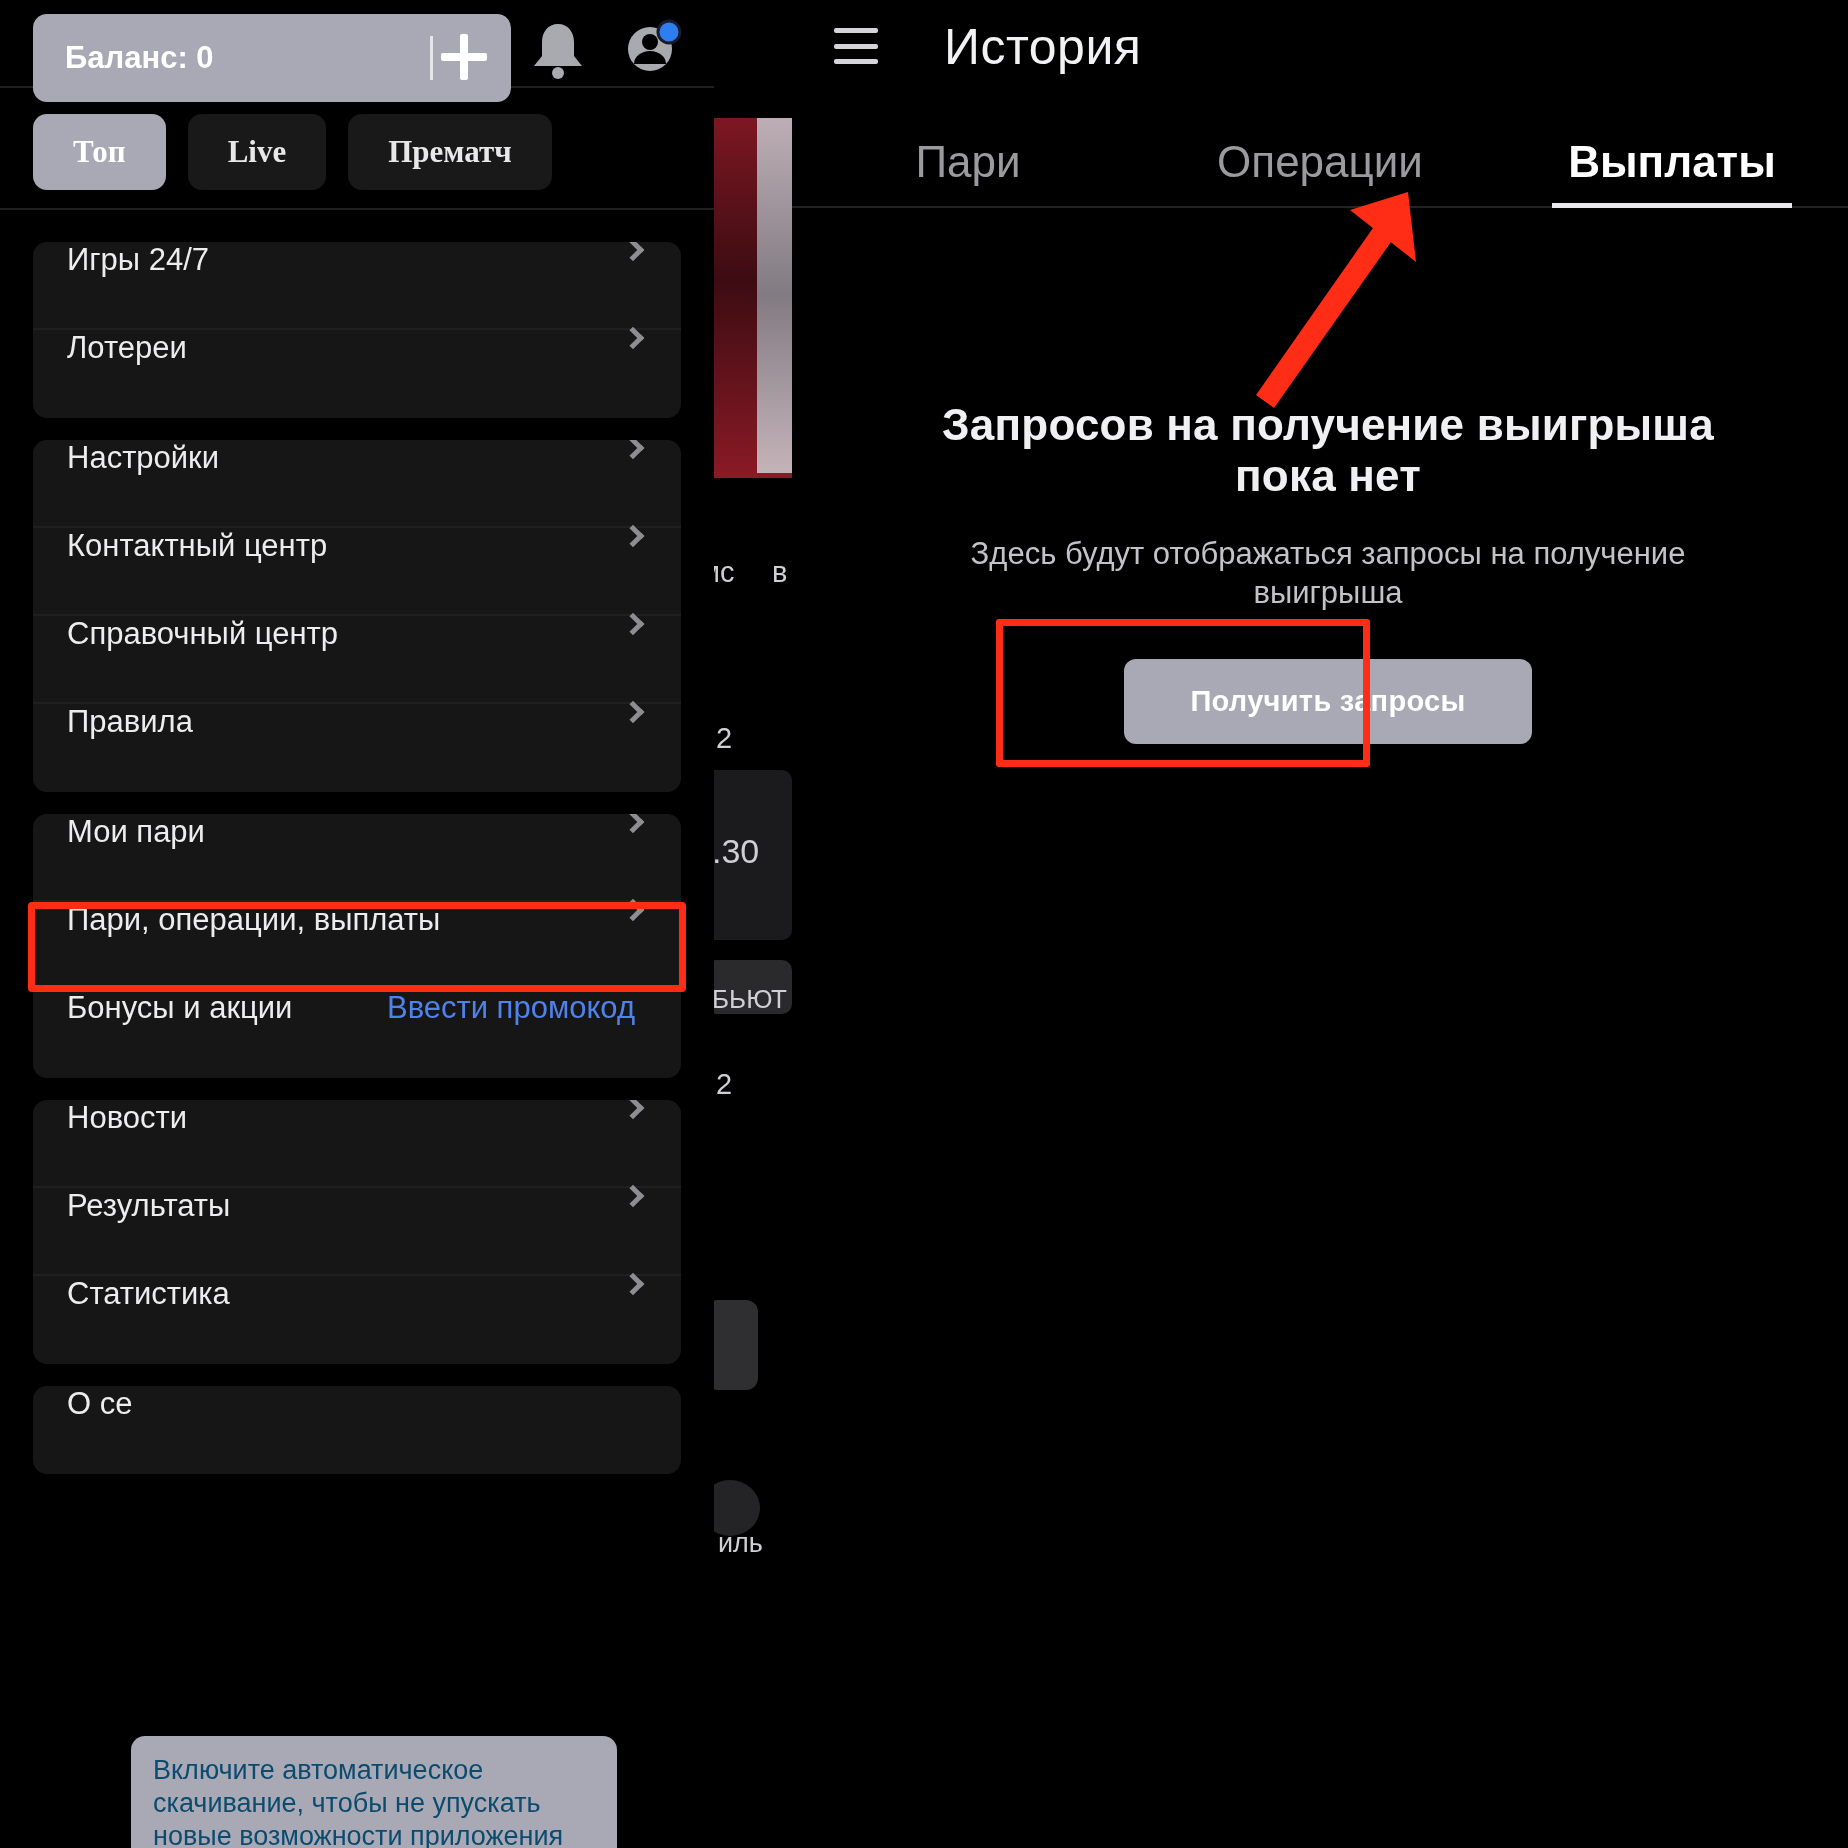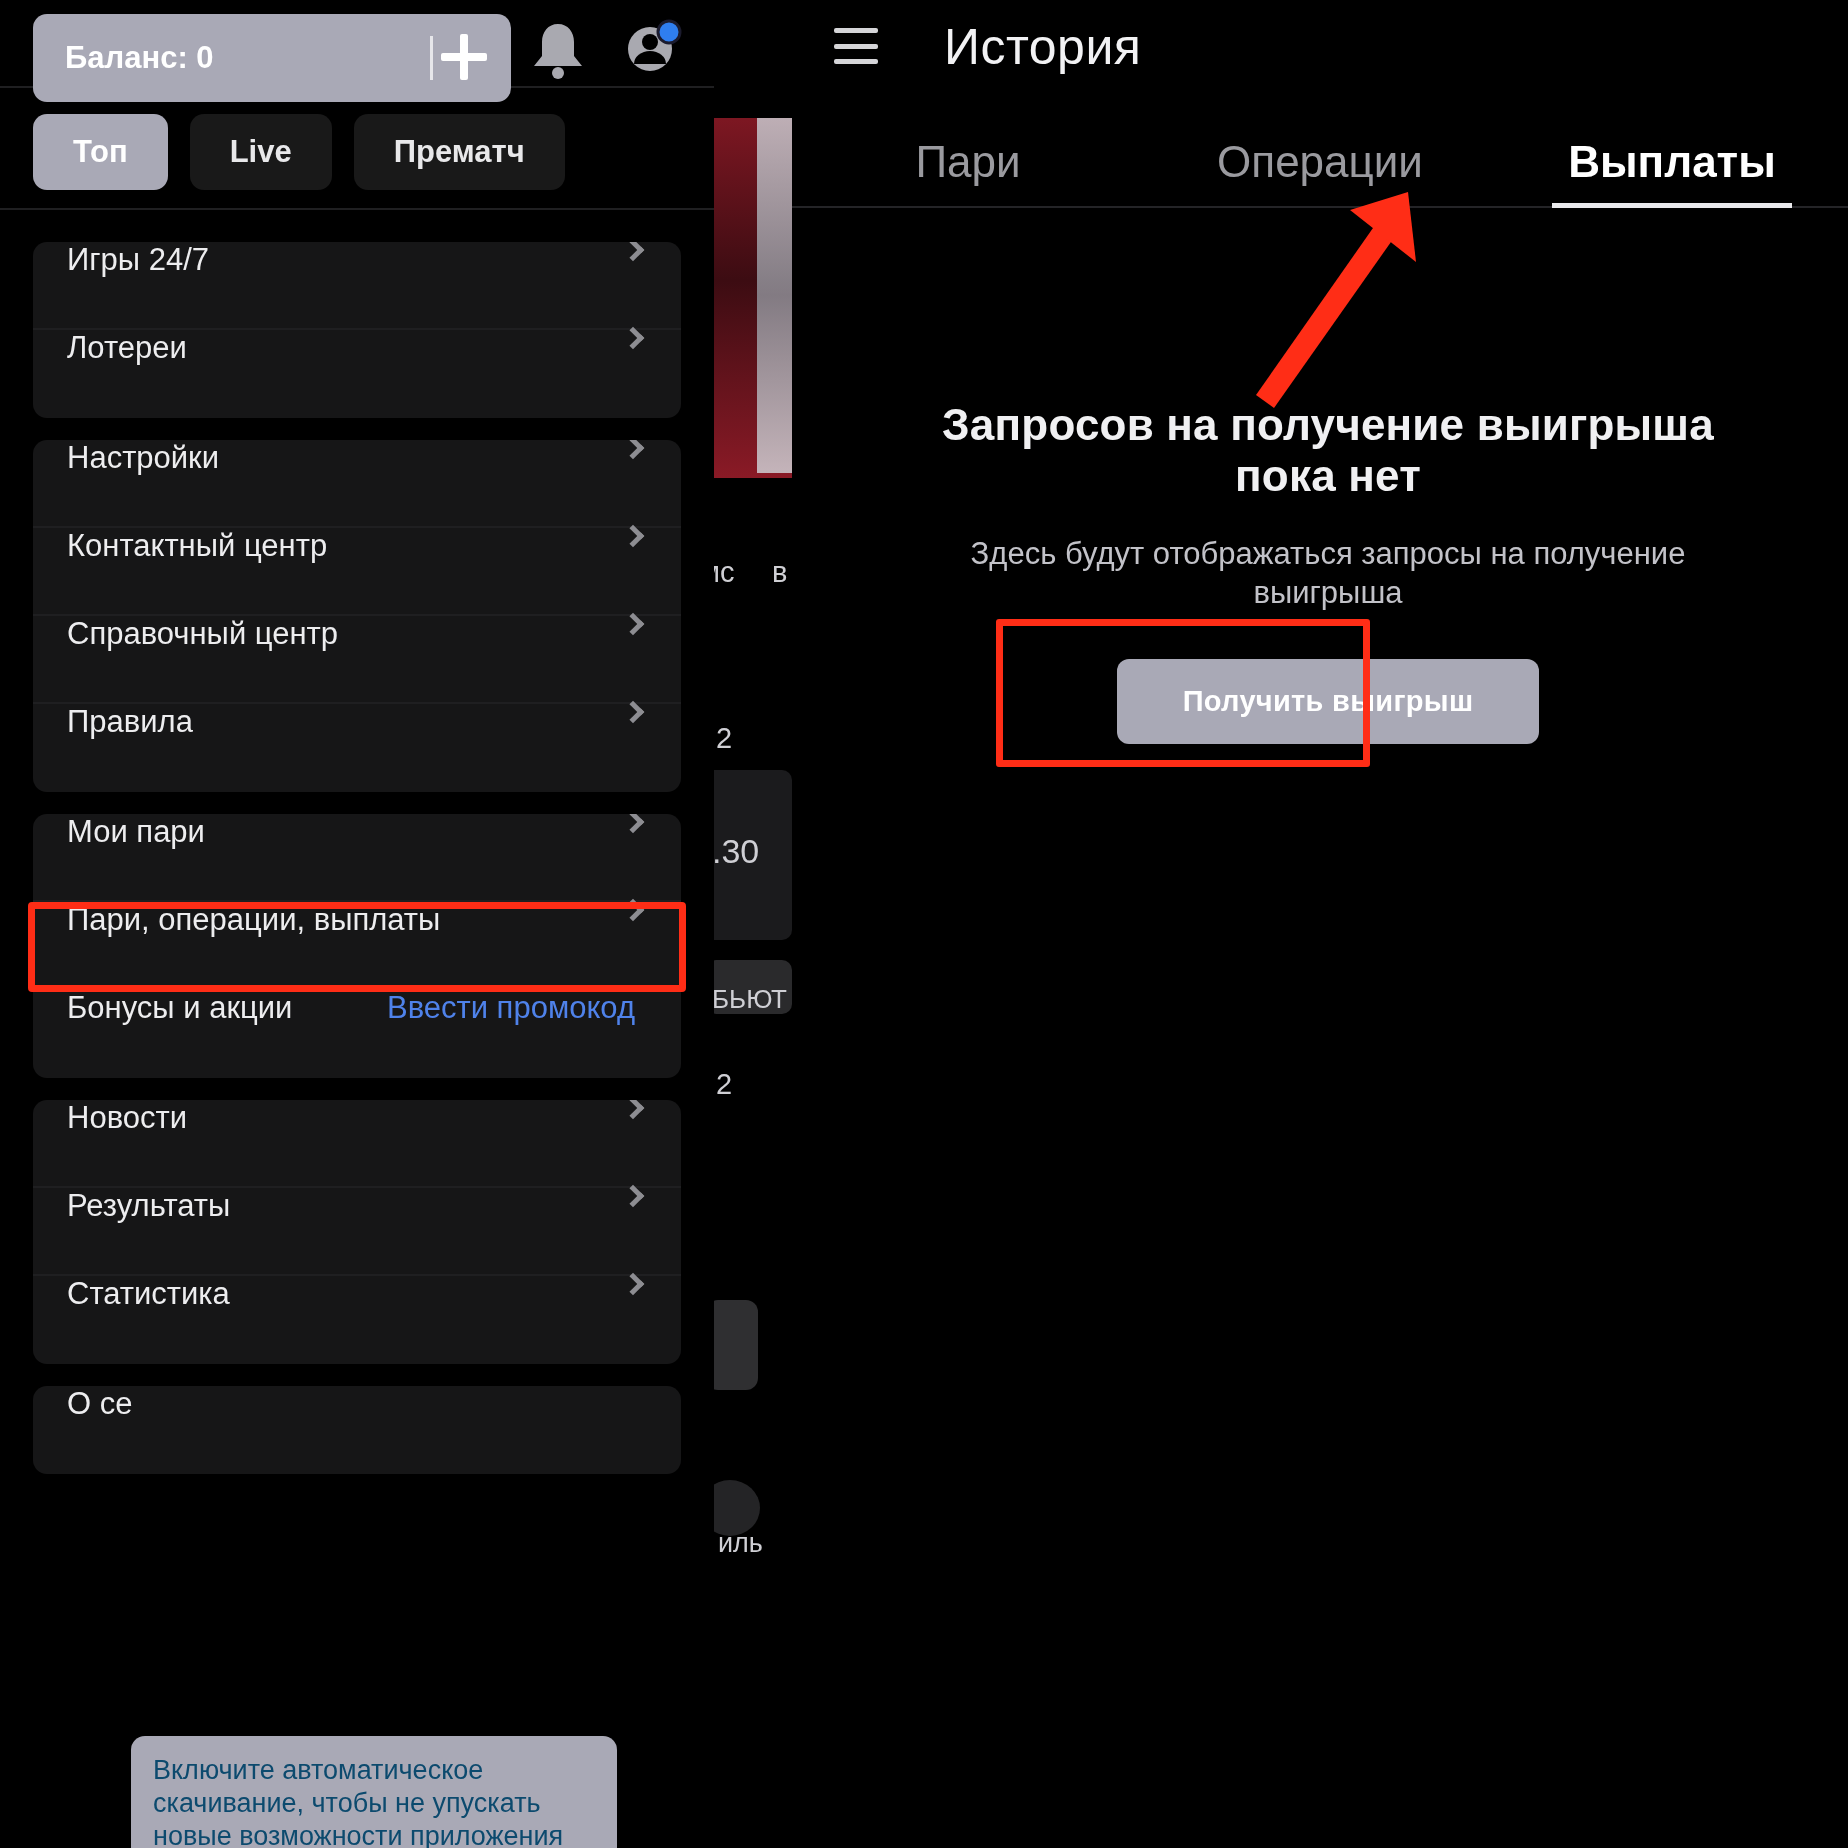--- a/index.html
+++ b/index.html
@@ -117,21 +117,21 @@
     content: ""; position: absolute; background: #ffffff; border-radius: 2px;
   }
   .balance-plus::before { left: 0; top: 19px; width: 46px; height: 8px; }
   .balance-plus::after { left: 19px; top: 0; width: 8px; height: 46px; }
 
   .hdr-icons { position: absolute; left: 528px; top: 16px; display: flex; gap: 34px; align-items: center; }
   .icn { width: 60px; height: 66px; position: relative; cursor: pointer; }
 
   .drawer-divider { height: 2px; background: #1f1f21; width: 100%; }
 
-  .seg-row { display: flex; gap: 22px; padding: 26px 33px 24px 33px; }
+  .seg-row { display: flex; gap: 22px; padding: 26px 33px 24px 33px; font-family: Liberation Serif, serif; }
   .seg {
     padding: 20px 40px; border-radius: 14px; background: #191919;
     color: #e8e8ea; font-size: 31px; font-weight: bold; cursor: pointer;
   }
   .seg.active { background: #a9a9b6; color: #ffffff; }
 
   .menu-scroll { position: absolute; left: 0; top: 242px; width: 714px; bottom: 0; }
   .menu-group {
     margin: 0 33px 22px 33px; background: #161617; border-radius: 14px; overflow: hidden;
   }
@@ -195,21 +195,21 @@
     <div class="rp-tabs">
       <div class="rp-tab">Пари</div>
       <div class="rp-tab">Операции</div>
       <div class="rp-tab active">Выплаты</div>
     </div>
 
     <div class="empty-state">
       <div class="empty-title">Запросов на получение выигрыша пока нет</div>
       <div class="empty-sub">Здесь будут отображаться запросы на получение выигрыша</div>
       <div class="claim-wrap">
-        <button class="claim-btn">Получить выигрыш</button>
+        <button class="claim-btn">Получить запросы</button>
       </div>
     </div>
   </div>
 
   <div class="hl-claim"></div>
 
   <svg class="arrow-svg" width="200" height="230" viewBox="0 0 200 230">
     <g fill="#ff2d16">
       <path d="M26 215 L150 38 L168 52 L44 228 Z"></path>
       <path d="M178 12 L186 82 L120 30 Z"></path>

